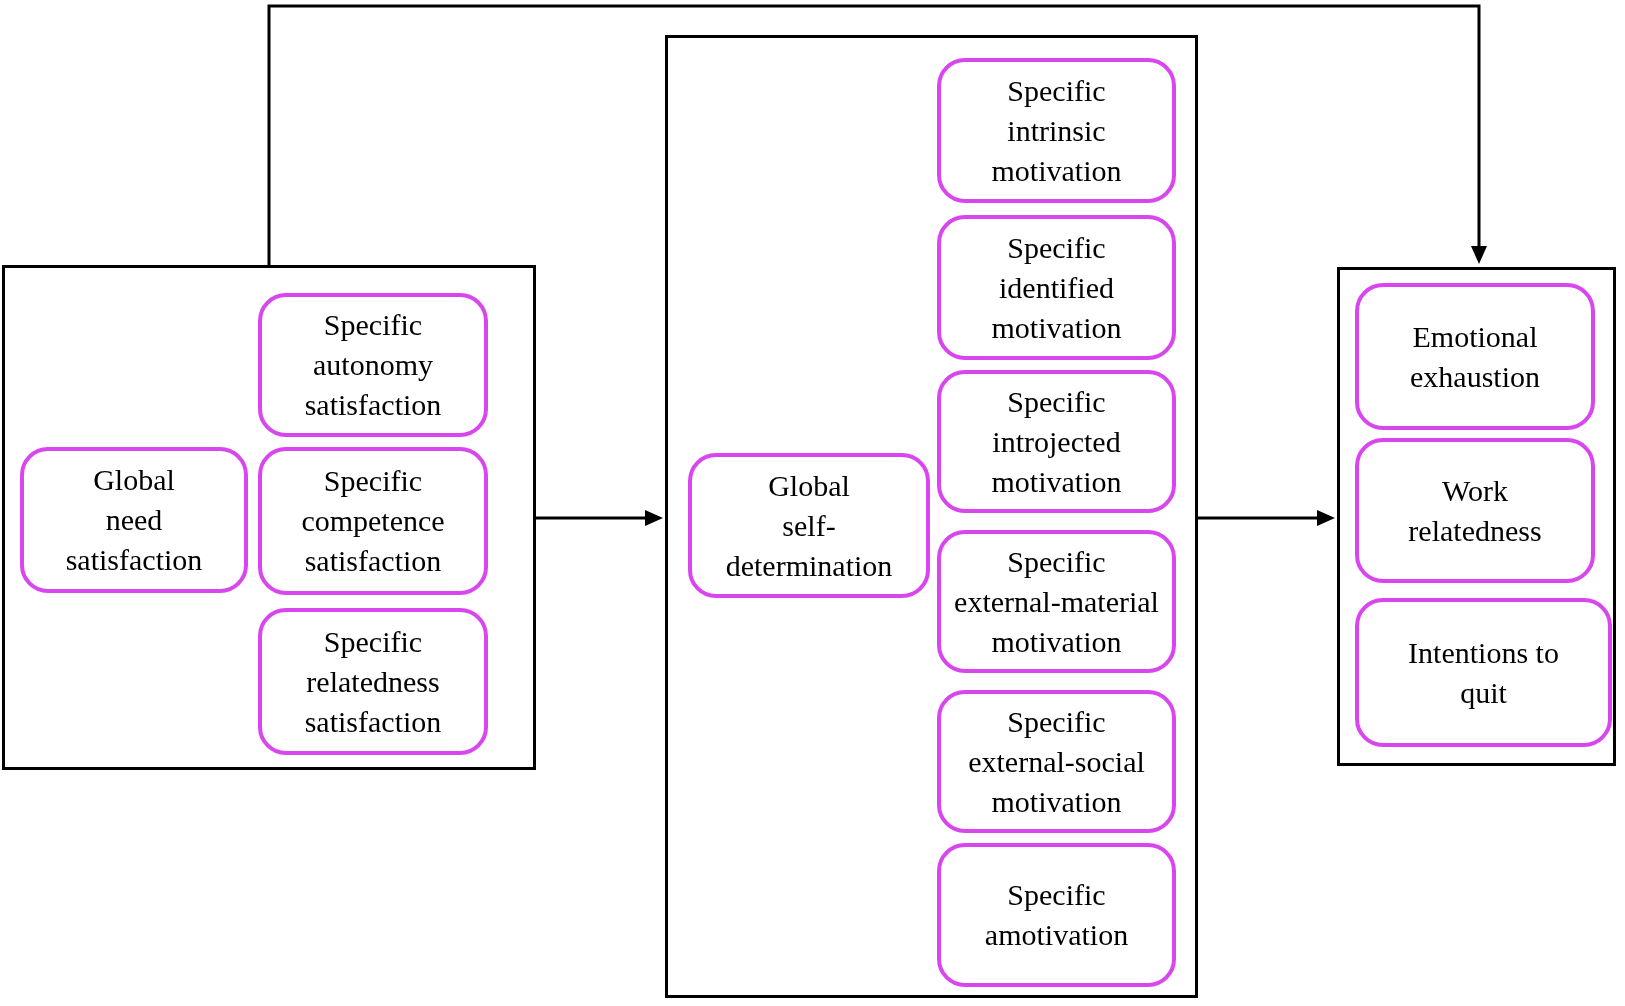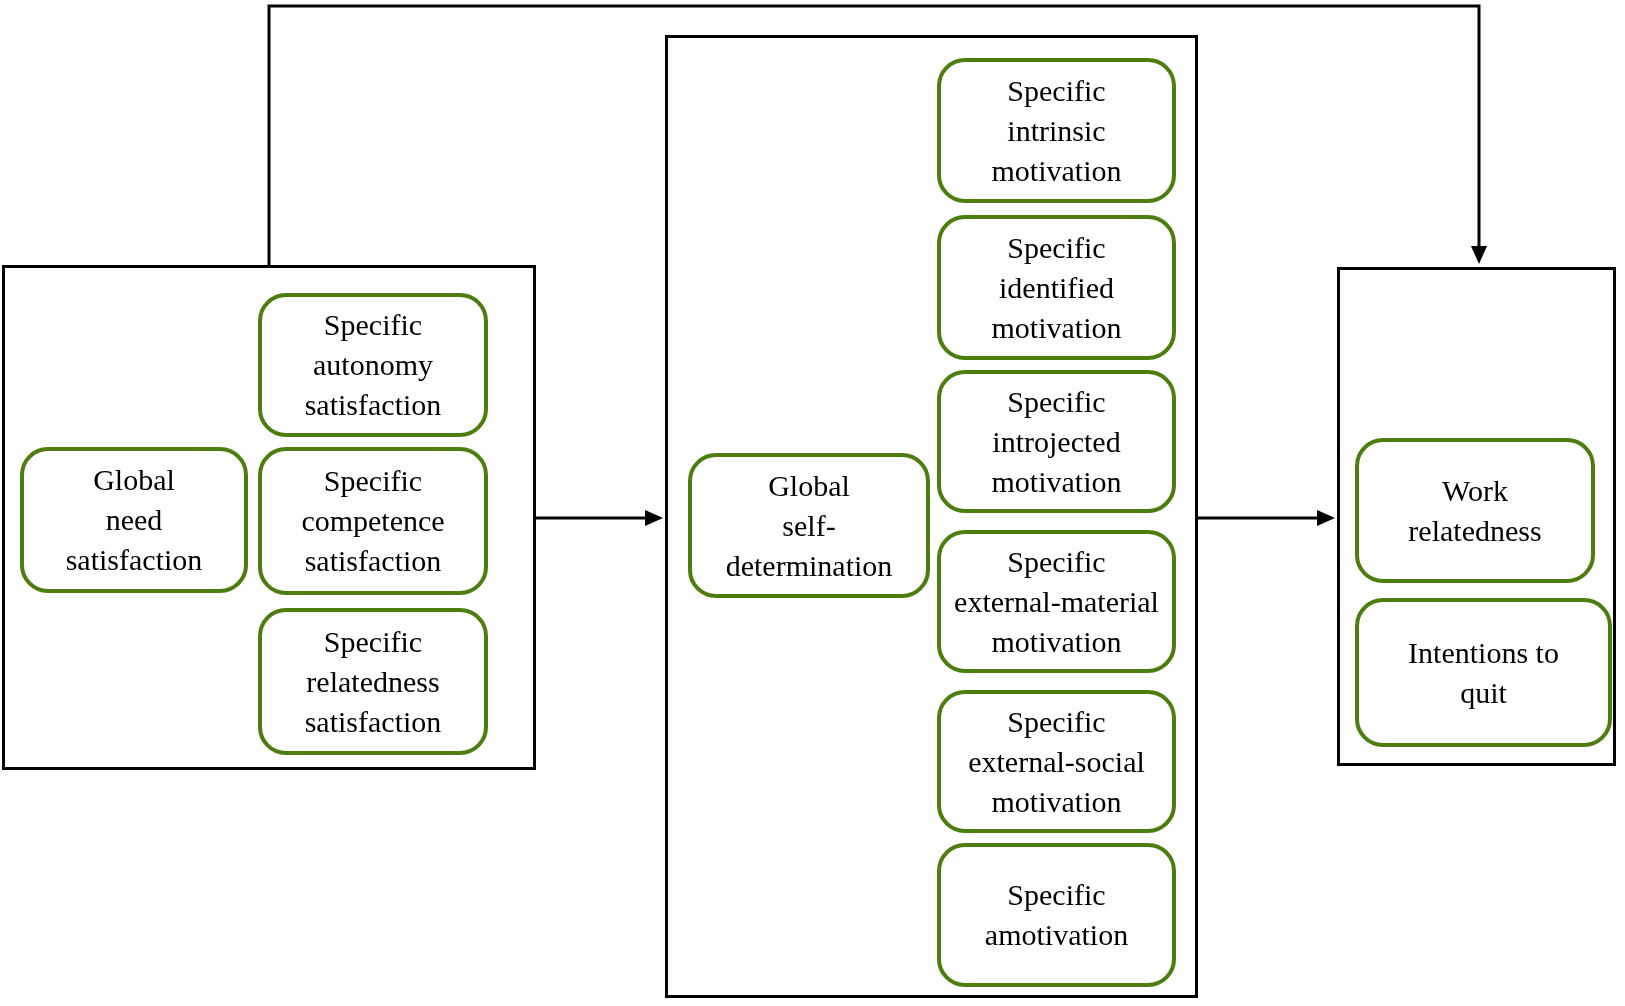--- a/index.html
+++ b/index.html
@@ -13,21 +13,21 @@
     color: #000000;
     overflow: hidden;
   }
   .container-rect {
     position: absolute;
     border: 3px solid #000000;
     background: #ffffff;
   }
   .node {
     position: absolute;
-    border: 4px solid #4d7c0f;
+    border: 4px solid #d946ef;
     border-radius: 28px;
     background: #ffffff;
     display: flex;
     align-items: center;
     justify-content: center;
     text-align: center;
   }
   .node-label {
     white-space: pre-line;
     font-size: 30px;
@@ -108,20 +108,24 @@
 external-social
 motivation</span>
     </div>
     <div class="node" style="left:269px; top:805px; width:239px; height:144px;">
       <span class="node-label">Specific
 amotivation</span>
     </div>
   </div>
 
   <div class="container-rect" style="left:1337px; top:267px; width:279px; height:499px;">
+    <div class="node" style="left:15px; top:13px; width:240px; height:147px;">
+      <span class="node-label">Emotional
+exhaustion</span>
+    </div>
     <div class="node" style="left:15px; top:168px; width:240px; height:145px;">
       <span class="node-label">Work
 relatedness</span>
     </div>
     <div class="node" style="left:15px; top:328px; width:257px; height:149px;">
       <span class="node-label">Intentions to
 quit</span>
     </div>
   </div>
 

